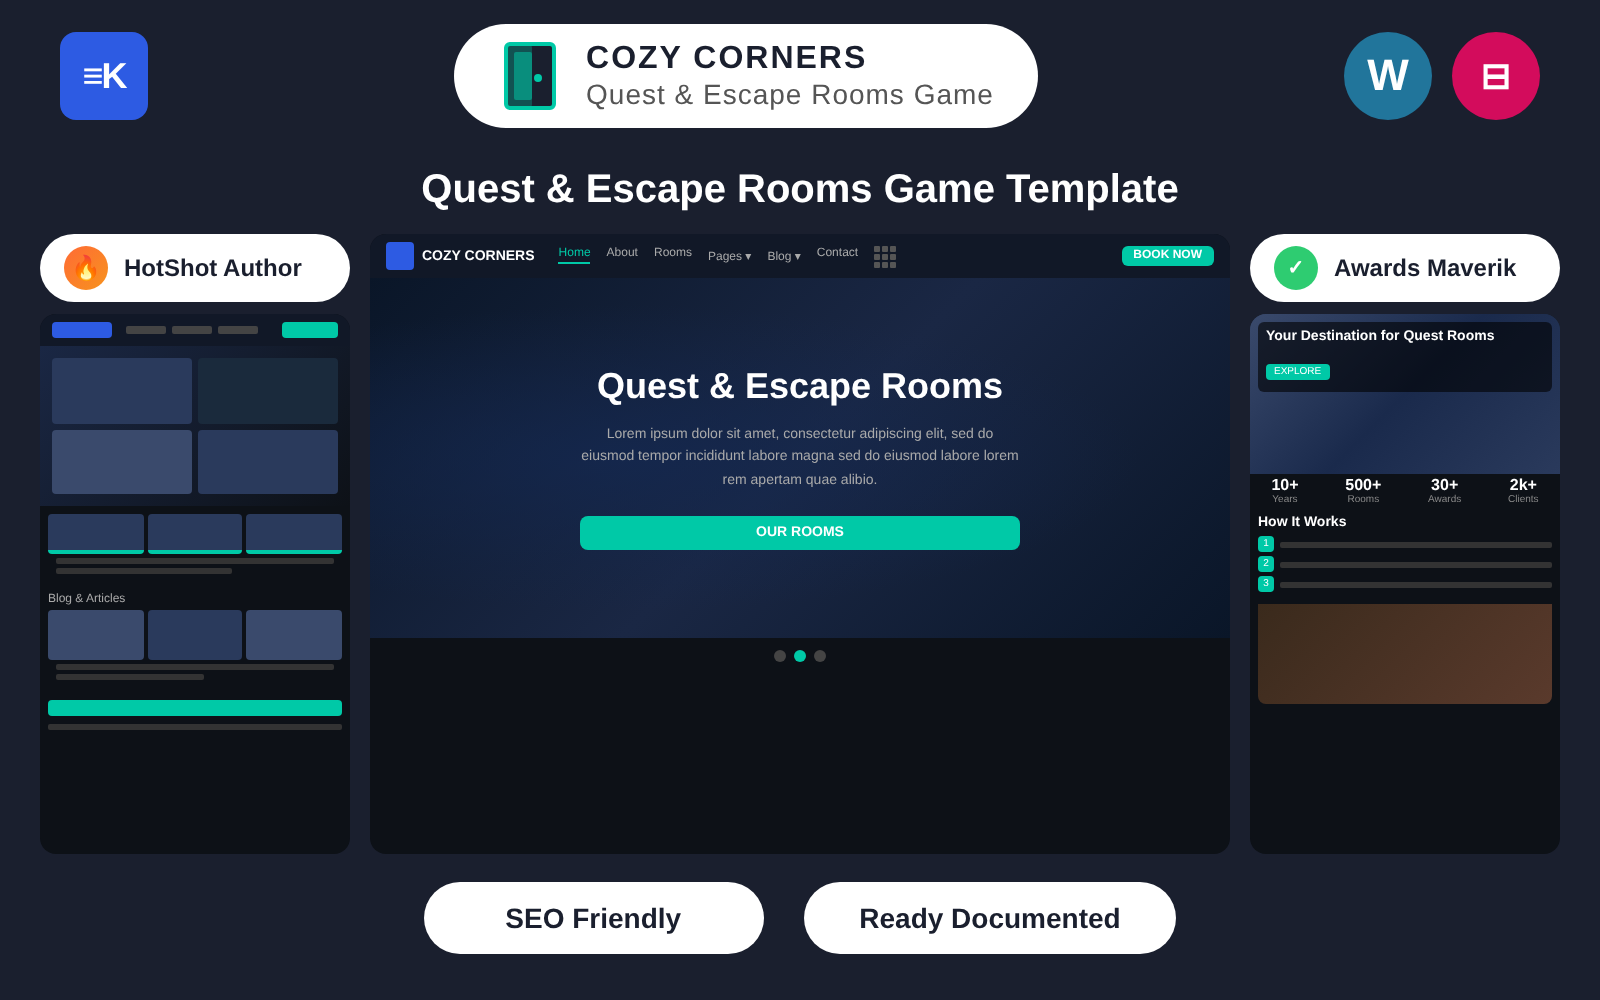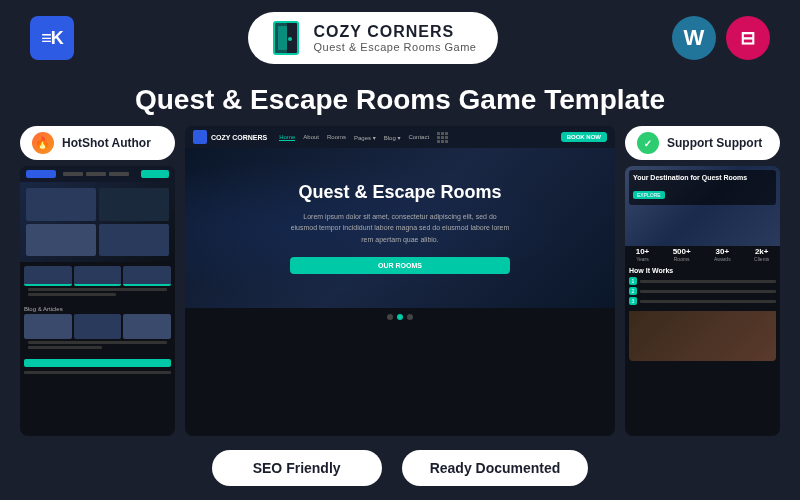--- a/index.html
+++ b/index.html
@@ -39,21 +39,21 @@
       padding: 8px 22px;
     }
 
     .center-logo-text h2 {
       font-size: 16px;
       font-weight: 900;
       color: #1a1f2e;
       letter-spacing: 1px;
     }
     .center-logo-text p {
-      font-size: 11px;
+      font-size: 14px;
       color: #555;
       letter-spacing: 0.5px;
     }
 
     .right-icons {
       display: flex; gap: 10px; align-items: center;
     }
 
     .wp-icon {
       width: 44px; height: 44px;
@@ -68,21 +68,21 @@
       background: #d30c5c;
       border-radius: 50%;
       display: flex; align-items: center; justify-content: center;
       color: white; font-size: 18px; font-weight: 900;
     }
 
     
     .main-title {
       text-align: center;
       color: #fff;
-      font-size: 28px;
+      font-size: 20px;
       font-weight: 700;
       padding: 8px 0 10px;
     }
 
     
     .content-area {
       display: flex;
       gap: 10px;
       padding: 0 20px;
       height: 310px;
@@ -261,21 +261,21 @@
       margin-left: 4px;
     }
     .c-grid-dot {
       width: 3px; height: 3px;
       background: #555;
       border-radius: 0.5px;
     }
 
     .center-hero {
       background: linear-gradient(to bottom, #1a2744, #0a0f1e);
-      height: 160px;
+      height: 180px;
       display: flex;
       flex-direction: column;
       align-items: center;
       justify-content: center;
       position: relative;
       overflow: hidden;
     }
 
     .center-hero-bg {
       position: absolute; inset: 0;
@@ -574,21 +574,21 @@
     <div class="center-dots">
       <div class="center-dot"></div>
       <div class="center-dot active"></div>
       <div class="center-dot"></div>
     </div>
   </div>
 
   <div class="right-panel">
     <div class="support-badge">
       <div class="support-icon">✓</div>
-      <span>Support Support</span>
+      <span>Awards Maverik</span>
     </div>
 
     <div class="right-preview">
       <div class="right-preview-hero">
         <div class="r-hero-img">
 
           <div style="position:absolute;inset:0;background:linear-gradient(135deg,#3a4a6c 0%,#1a2a4c 50%,#2a3a5c 100%);"></div>
         </div>
         <div class="r-hero-overlay">
           <div class="r-hero-title">Your Destination for Quest Rooms</div>

